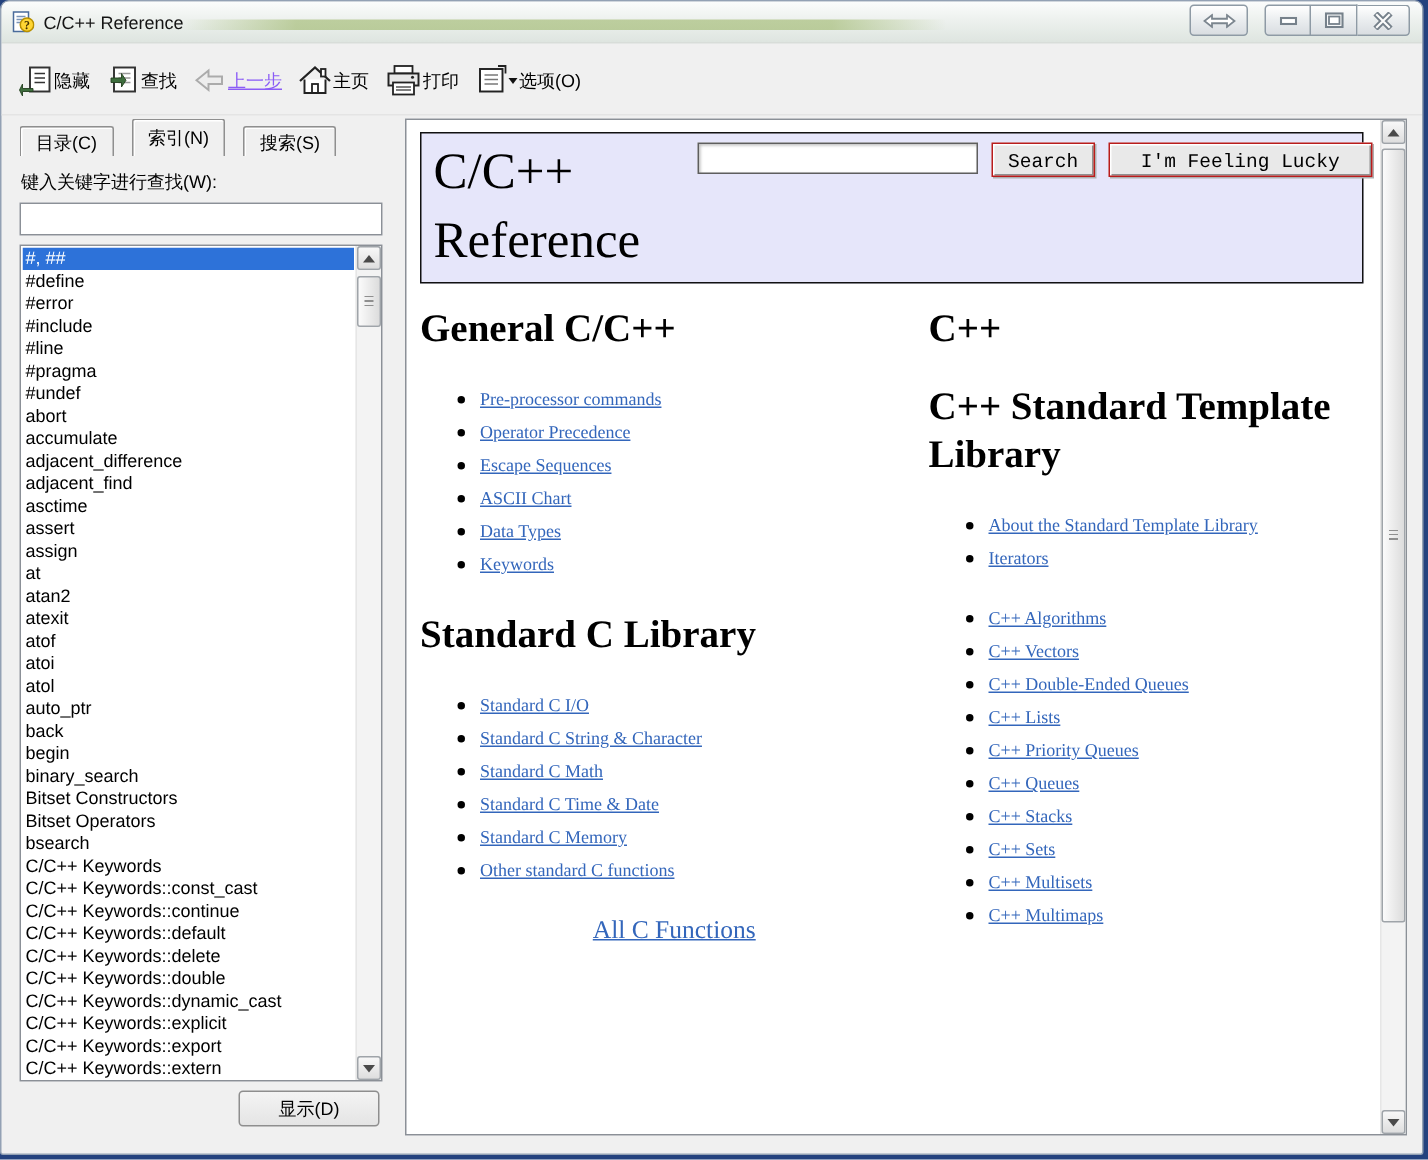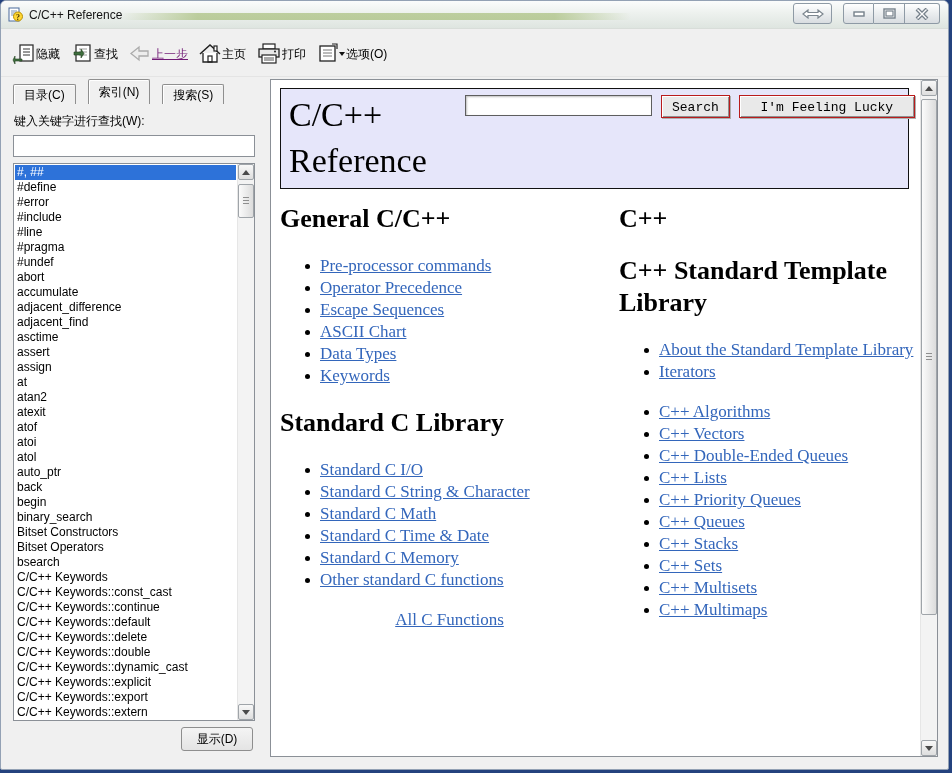--- a/index.html
+++ b/index.html
@@ -47,21 +47,21 @@
   .toolbar {
     height:48px; padding:2px 6px 0; display:flex; align-items:flex-start;
     border-bottom:1px solid #E4E4E4; background:#F0F0F0;
   }
   .tbtn {
     min-width:54px; height:44px; padding:2px 5px 0;
     display:flex; flex-direction:row; align-items:center;
     font-size:12px; color:#000; cursor:default;
   }
   .tbtn .ticon { height:26px; display:flex; align-items:center; justify-content:center; }
-  .tbtn.disabled { color:#701a75;text-decoration:underline; }
+  .tbtn.disabled { color:#8b5cf6;text-decoration:underline; }
   
   .main { position:absolute; left:8px; right:10px; top:78px; bottom:12px; display:flex; }
   
   .sidebar { width:252px; display:flex; flex-direction:column; }
   .tabs { display:flex; align-items:flex-end; height:25px; padding-left:4px; }
   .tab {
     height:20px; padding:2px 10px 0; font-size:12px;
     background:#F0F0F0; border:1px solid #8F8F8F; border-bottom:none;
     border-radius:2px 2px 0 0; box-shadow:inset 1px 1px 0 #FFF;
     margin-right:12px; white-space:nowrap;
@@ -77,21 +77,21 @@
     background:#FFF; position:relative; overflow:hidden;
   }
   .list-items {
     position:absolute; left:1px; top:1px; right:18px; bottom:1px;
     overflow:hidden; font-size:12px;
   }
   .list-item { height:15px; line-height:15px; padding-left:2px; white-space:nowrap; overflow:hidden; }
   .list-item.selected { background:#2D72D9; color:#FFF; }
   .btn-row { height:36px; display:flex; justify-content:flex-end; align-items:center; padding-right:8px; }
   .display-btn {
-    width:72px; height:24px; font:12px "Liberation Sans","DejaVu Sans",sans-serif;
+    width:94px; height:24px; font:12px "Liberation Sans","DejaVu Sans",sans-serif;
     background:linear-gradient(#F4F4F4,#E4E4E4); border:1px solid #8E8E8E; border-radius:3px;
   }
   
   .vscroll { position:absolute; top:0; bottom:0; right:0; width:17px; background:#F3F3F3; border-left:1px solid #E6E6E6; }
   .sb-btn {
     position:absolute; left:0; width:16px; height:16px;
     background:linear-gradient(#F8F8F8,#DEDEDE); border:1px solid #9FA4A9; border-radius:2px;
     display:flex; align-items:center; justify-content:center;
   }
   .sb-up { top:0; } .sb-down { bottom:0; }
@@ -133,21 +133,21 @@
     box-shadow:inset 1px 1px 0 #FFF, inset -1px -1px 0 #909090, 1px 1px 0 #AFAFAF;
     font:13px "Liberation Mono","DejaVu Sans Mono",monospace; padding:2px 10px 0; white-space:nowrap;
   }
   .hbtn.lucky { width:176px; }
   .columns { display:flex; margin-top:12px; }
   .col-left { width:339px; flex:none; }
   .col-right { width:302px; flex:none; }
   h1.sec { font-size:26px; font-weight:bold; margin:20px 0 0; line-height:32px; }
   .columns h1.first { margin-top:2px; }
   ul.links { list-style:none; margin:20px 0 0 23px; }
-  ul.links li { position:relative; padding-left:17px; line-height:22px; font-size:17px; }
+  ul.links li { position:relative; padding-left:17px; line-height:22px; font-size:12px; }
   ul.links li::before {
     content:""; position:absolute; left:2px; top:9px; width:5px; height:5px;
     border-radius:50%; background:#000;
   }
   ul.links.g2 { margin-top:18px; }
   a.clink { color:#3366BB; text-decoration:underline; }
   .center-link { margin-top:18px; width:339px; text-align:center; font-size:17px; line-height:22px; }
   
   svg { display:block; }
 </style>

